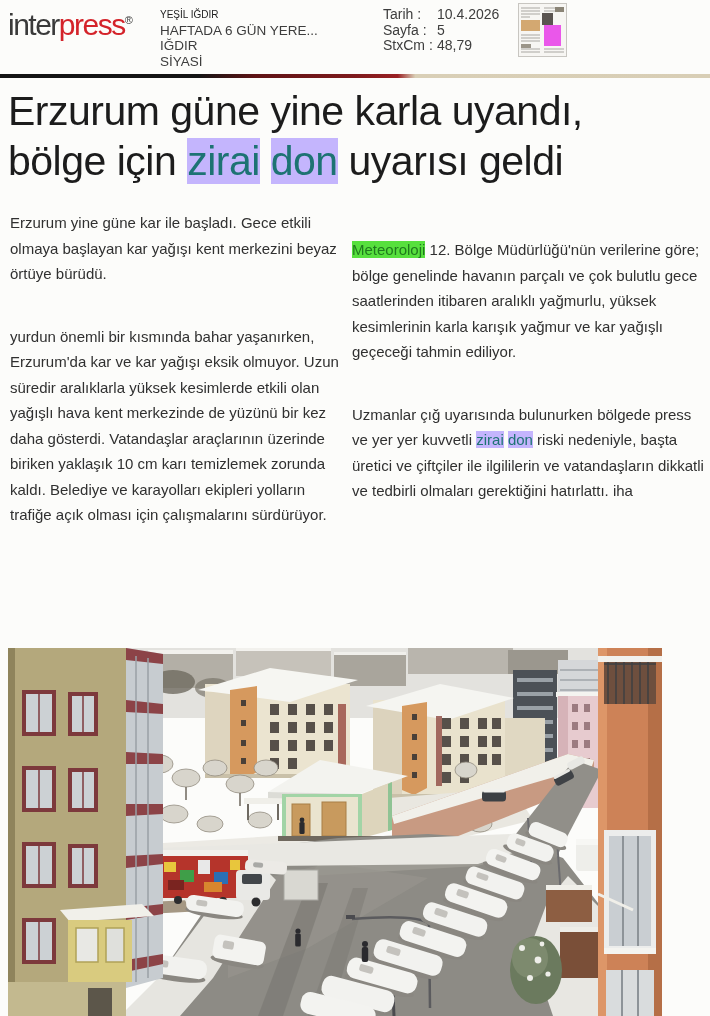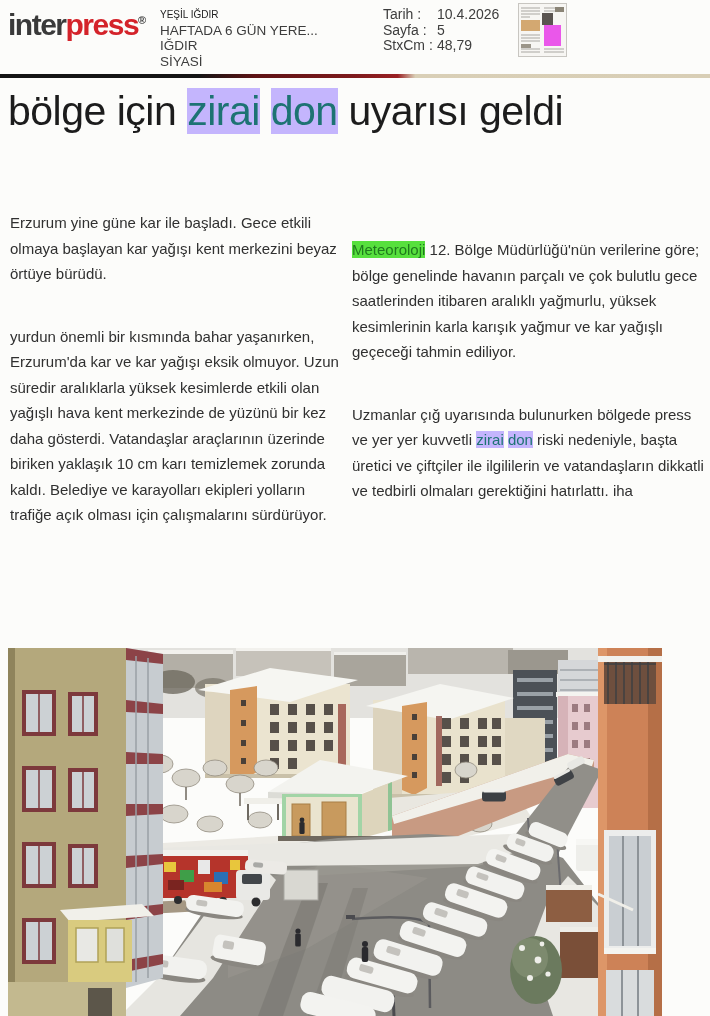--- a/index.html
+++ b/index.html
@@ -1,19 +1,19 @@
 <!DOCTYPE html>
 <html><head>
 <meta charset="utf-8">
 <style>
   html,body{margin:0;padding:0;background:#ffffff;}
   #page{position:relative;width:710px;height:1016px;background:#fcfcfa;overflow:hidden;
         font-family:"Liberation Sans", sans-serif;}
   
-  .logo{position:absolute;left:8px;top:8px;font-size:30px;font-weight:bold;letter-spacing:-1.5px;color:#3a3a3a;}
+  .logo{position:absolute;left:8px;top:8px;font-size:30px;font-weight:normal;letter-spacing:-1.5px;color:#3a3a3a;}
   .logo-red{color:#d4232a;}
   .logo-reg{font-size:11px;vertical-align:super;color:#3a3a3a;letter-spacing:0;}
   .pub{position:absolute;left:160px;top:7px;font-size:13.5px;line-height:15.5px;color:#3d3d3d;white-space:nowrap;}
   .pub-name{font-weight:normal;font-size:10px;color:#1d1d1d;}
   .meta{position:absolute;left:383px;top:7px;font-size:14px;line-height:15.5px;color:#3d3d3d;white-space:nowrap;}
   .meta-label{display:inline-block;width:54px;}
   .thumb{position:absolute;left:518px;top:3px;width:49px;height:54px;cursor:pointer;}
   .rule{position:absolute;left:0;top:74px;width:710px;height:4px;
         background:linear-gradient(to right,#141414 0%,#141414 28%,#5f1315 36%,#7e1a1c 50%,#9a2023 56%,#d9cfb6 58.5%,#d8ceb5 100%);}
   
@@ -71,20 +71,21 @@
       <rect x="24" y="10" width="11" height="12" fill="#5a5450"></rect>
       <rect x="26" y="22" width="17" height="21" fill="#ea57ea"></rect>
       <rect x="37" y="4" width="9" height="5" fill="#8a8476"></rect>
       <rect x="3" y="41" width="10" height="4" fill="#9b9589"></rect>
     </svg>
   </header>
 
   <div class="rule"></div>
 
   <h1 class="headline" style="margin:0;">
+    <span style="display:block;">Erzurum güne yine karla uyandı,</span>
     <span style="display:block;"><span>bölge için </span><span class="hl-c">zirai</span><span> </span><span class="hl-c">don</span><span> uyarısı geldi</span></span>
   </h1>
 
   <div class="col col-left">
     <p>Erzurum yine güne kar ile başladı. Gece etkili olmaya başlayan kar yağışı kent merkezini beyaz örtüye bürüdü.</p>
     <p>yurdun önemli bir kısmında bahar yaşanırken, Erzurum'da kar ve kar yağışı eksik olmuyor. Uzun süredir aralıklarla yüksek kesimlerde etkili olan yağışlı hava kent merkezinde de yüzünü bir kez daha gösterdi. Vatandaşlar araçlarının üzerinde biriken yaklaşık 10 cm karı temizlemek zorunda kaldı. Belediye ve karayolları ekipleri yolların trafiğe açık olması için çalışmalarını sürdürüyor.</p>
   </div>
 
   <div class="col col-right">
     <p><span class="hl-g">Meteoroloji</span><span> 12. Bölge Müdürlüğü'nün verilerine göre; bölge genelinde havanın parçalı ve çok bulutlu gece saatlerinden itibaren aralıklı yağmurlu, yüksek kesimlerinin karla karışık yağmur ve kar yağışlı geçeceği tahmin ediliyor.</span></p>

